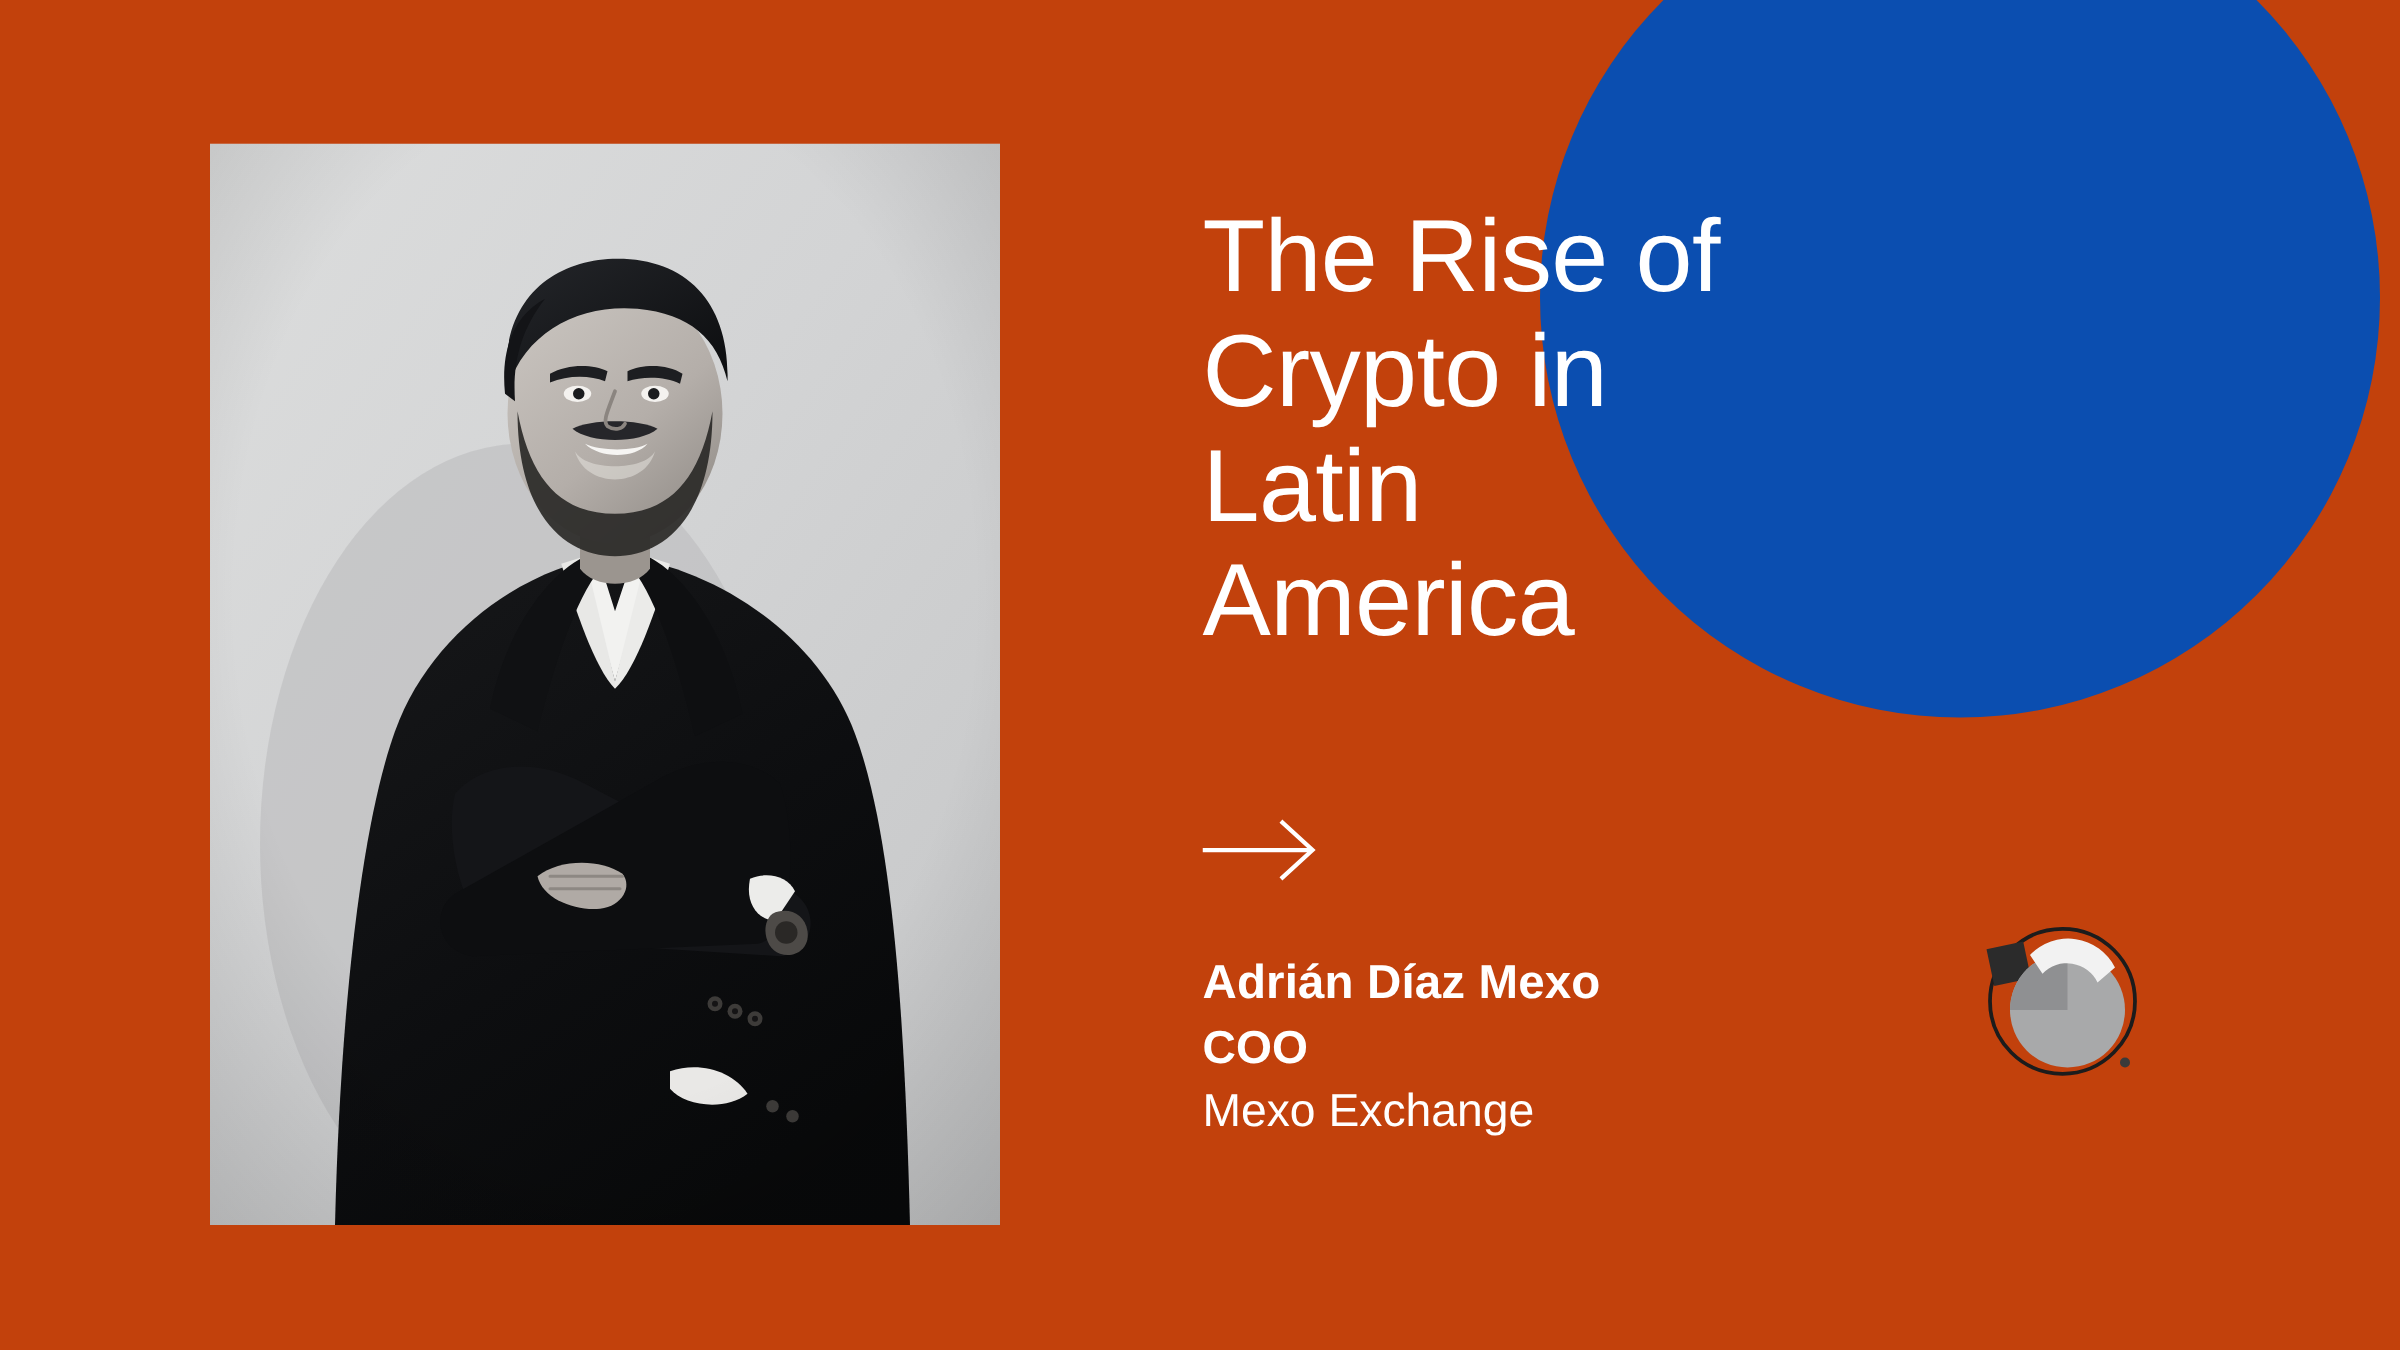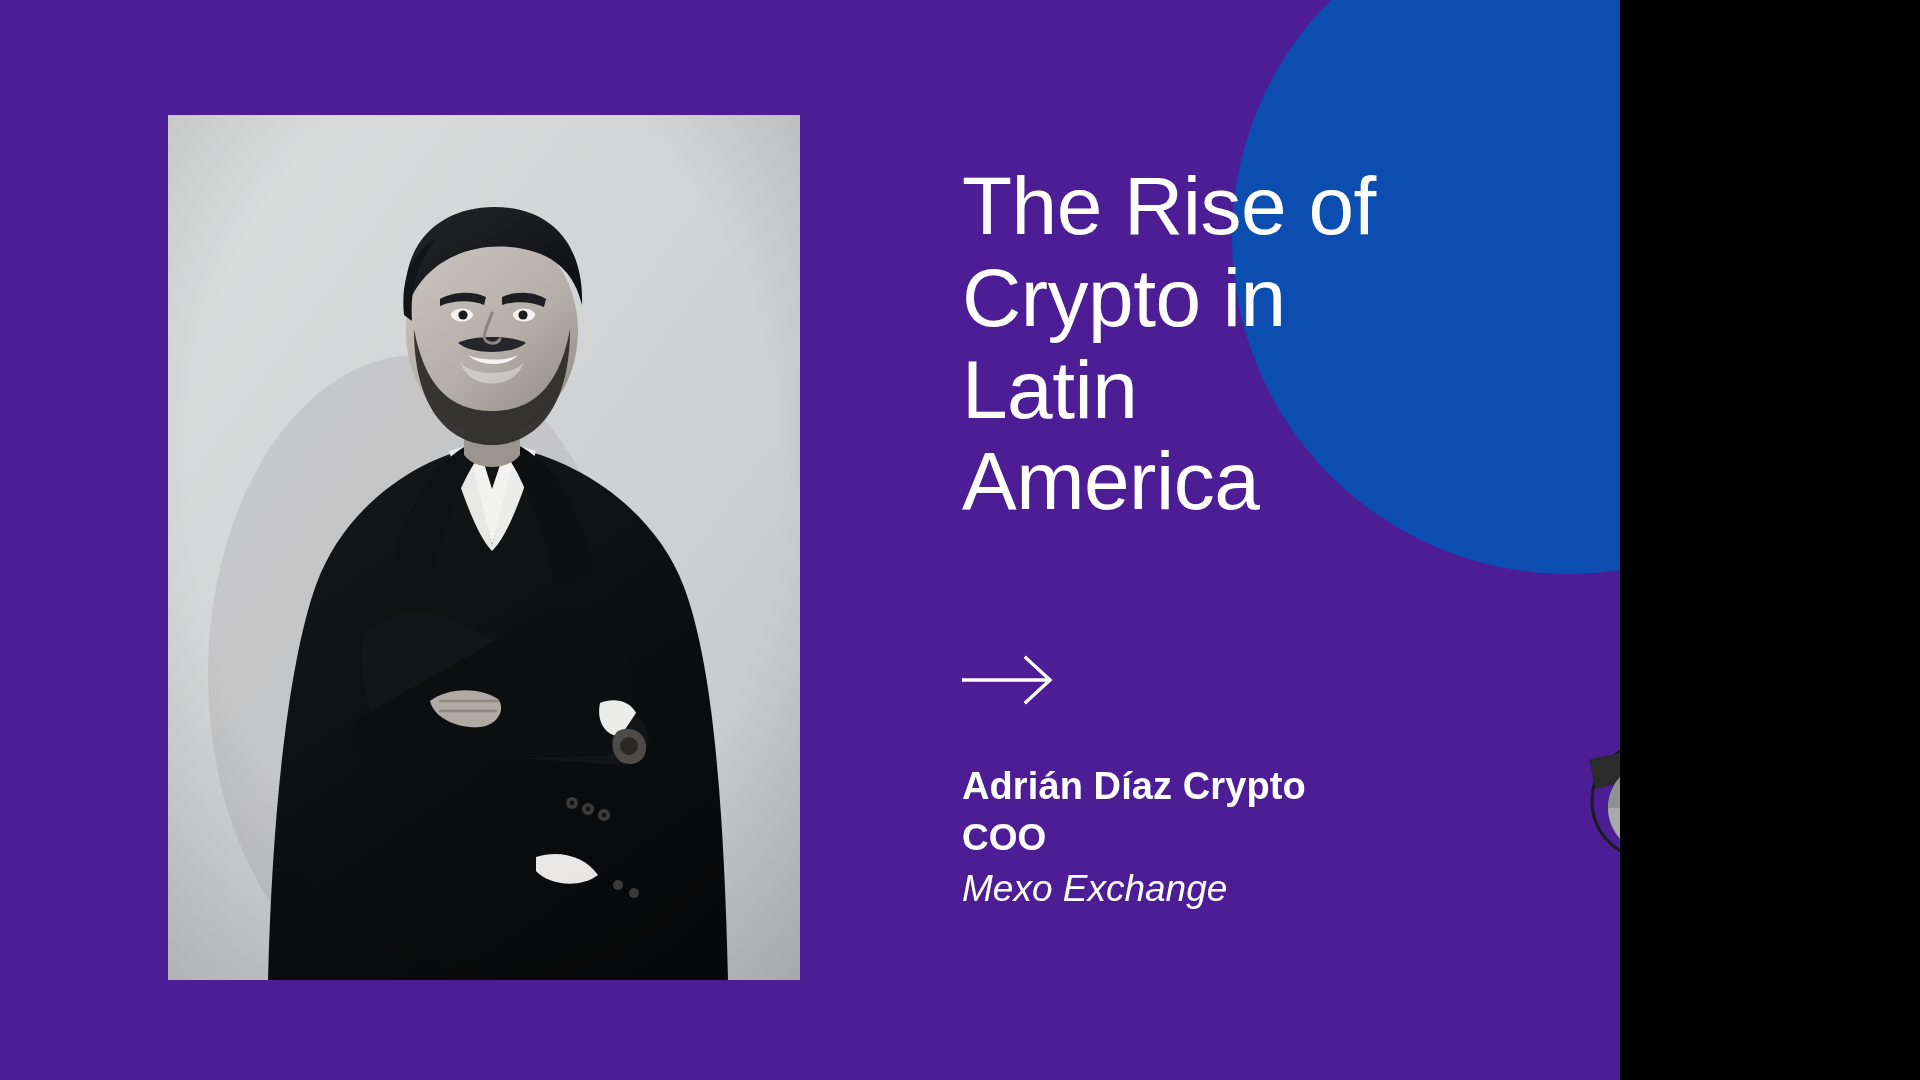--- a/index.html
+++ b/index.html
@@ -6,23 +6,23 @@
     margin: 0;
     padding: 0;
     background: #000;
   }
   body {
     font-family: "Liberation Sans", sans-serif;
   }
 
   #stage {
     position: relative;
-    width: 1620px;
+    width: 1920px;
     height: 1080px;
-    background: #4c1d95;
+    background: #c2410c;
     overflow: hidden;
   }
 
   
   #brand-circle {
     position: absolute;
     left: 1232px;
     top: -98px;
     width: 672px;
     height: 672px;
@@ -99,21 +99,20 @@
     margin: 0;
     font-size: 37px;
     font-weight: 700;
     line-height: 1.38;
   }
   #speaker-company {
     margin: 0;
     font-size: 37px;
     font-weight: 300;
     line-height: 1.38;
-    font-style: italic;
   }
 
   
   #logo-mark {
     position: absolute;
     left: 1572px;
     top: 738px;
     width: 160px;
     height: 130px;
     z-index: 4;
@@ -236,21 +235,21 @@
 America</h1>
 
     <div id="arrow-wrap">
       <svg width="96" height="60" viewBox="0 0 96 60" aria-hidden="true">
         <line x1="0" y1="30" x2="86" y2="30" stroke="#ffffff" stroke-width="3.4"></line>
         <polyline points="64,8 88,30 64,52" fill="none" stroke="#ffffff" stroke-width="3.4" stroke-linecap="square" stroke-linejoin="miter"></polyline>
       </svg>
     </div>
 
     <div id="speaker-block">
-      <p id="speaker-name">Adrián Díaz Crypto</p>
+      <p id="speaker-name">Adrián Díaz Mexo</p>
       <p id="speaker-role">COO</p>
       <p id="speaker-company">Mexo Exchange</p>
     </div>
 
   </div>
 
   <div id="logo-mark">
     <svg width="160" height="130" viewBox="0 0 160 130" aria-hidden="true">
 
       <circle cx="78" cy="63" r="58" fill="none" stroke="#1c1c1c" stroke-width="3"></circle>

